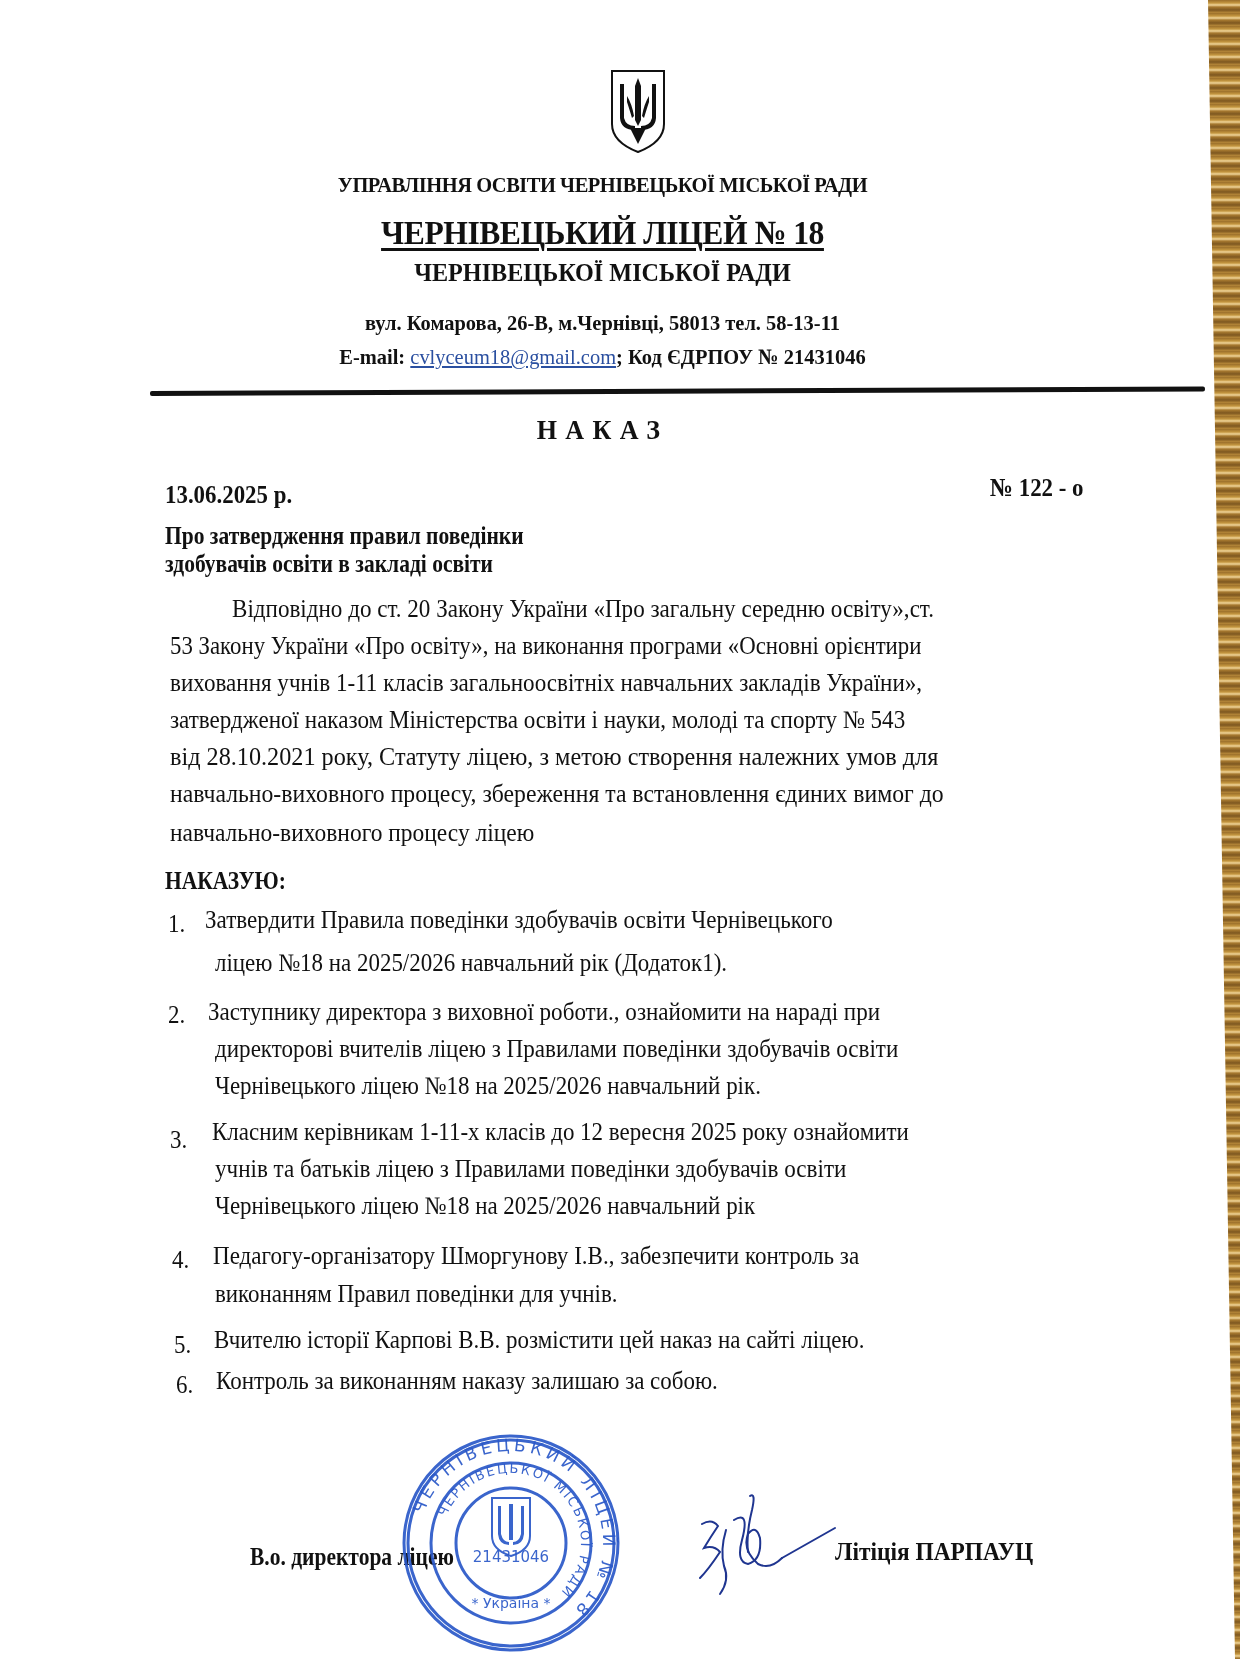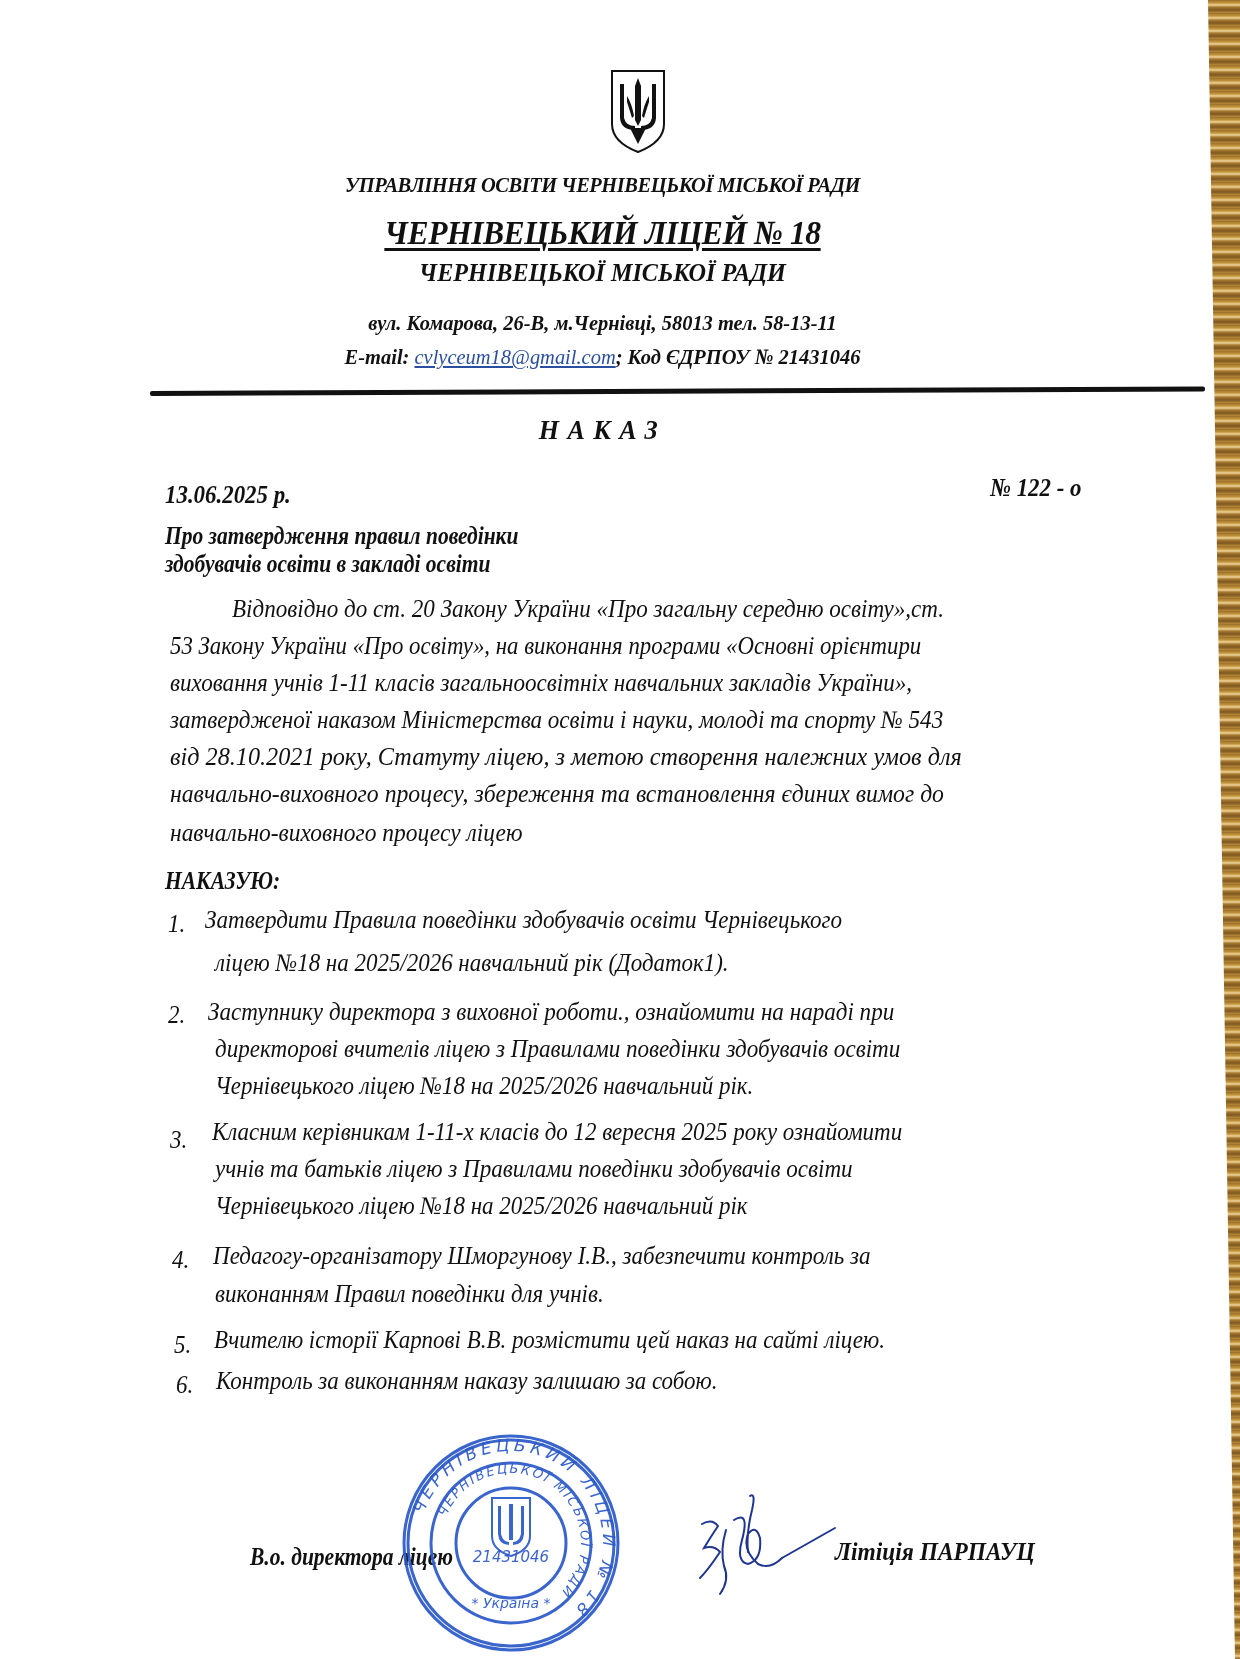--- a/index.html
+++ b/index.html
@@ -6,21 +6,21 @@
   body {
     width: 1240px; height: 1659px; position: relative; overflow: hidden;
     background: #ffffff;
     font-family: "Liberation Serif", serif; color: #111;
   }
   .wood {
     position: absolute; top: 0; right: 0; width: 40px; height: 1659px;
     background: repeating-linear-gradient(180deg, #9a6e2a 0px, #c4963f 3px, #f0d59a 5px, #a87a30 7px, #7d5720 10px, #b98a3a 13px);
     clip-path: polygon(8px 0, 40px 0, 40px 100%, 35px 100%);
   }
-  .paper { position: absolute; inset: 0; font-style: italic; }
+  .paper { position: absolute; inset: 0; }
   .abs { position: absolute; white-space: nowrap; }
   .b { font-weight: bold; }
   .center { left: 0; width: 1205px; text-align: center; }
 
   
   .coat { position: absolute; left: 608px; top: 68px; width: 60px; height: 86px; }
   .h-upr { top: 172px; font-size: 22px; letter-spacing: -0.5px; transform: scaleX(0.93); }
   .h-lyc { top: 214px; font-size: 34px; text-decoration: underline; text-decoration-thickness: 3px; text-underline-offset: 4px; letter-spacing: -0.5px; transform: scaleX(0.93);}
   .h-rady { top: 258px; font-size: 26px; transform: scaleX(0.93); }
   .h-addr { top: 310px; font-size: 22px; transform: scaleX(0.93); }

